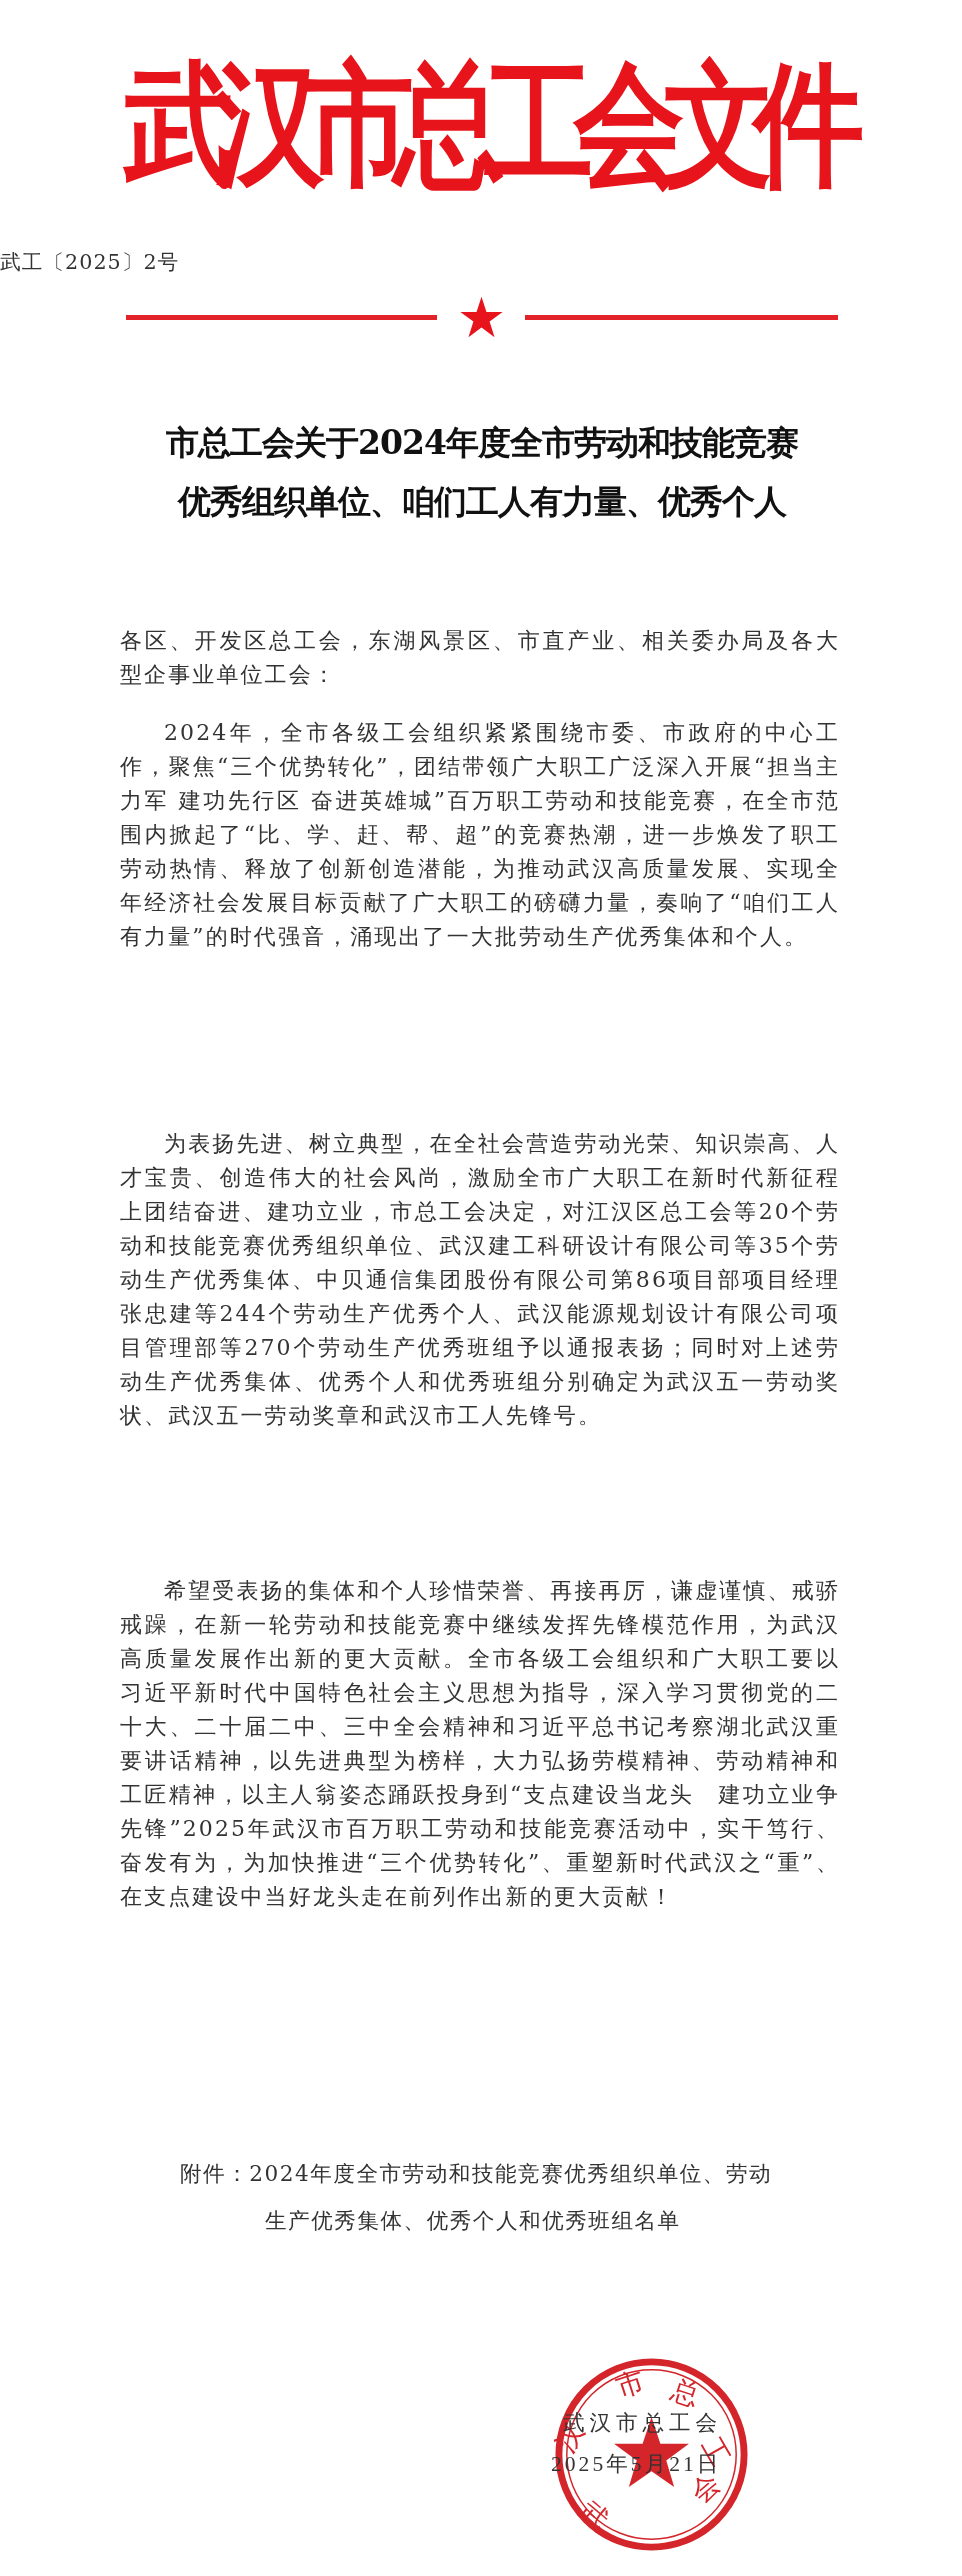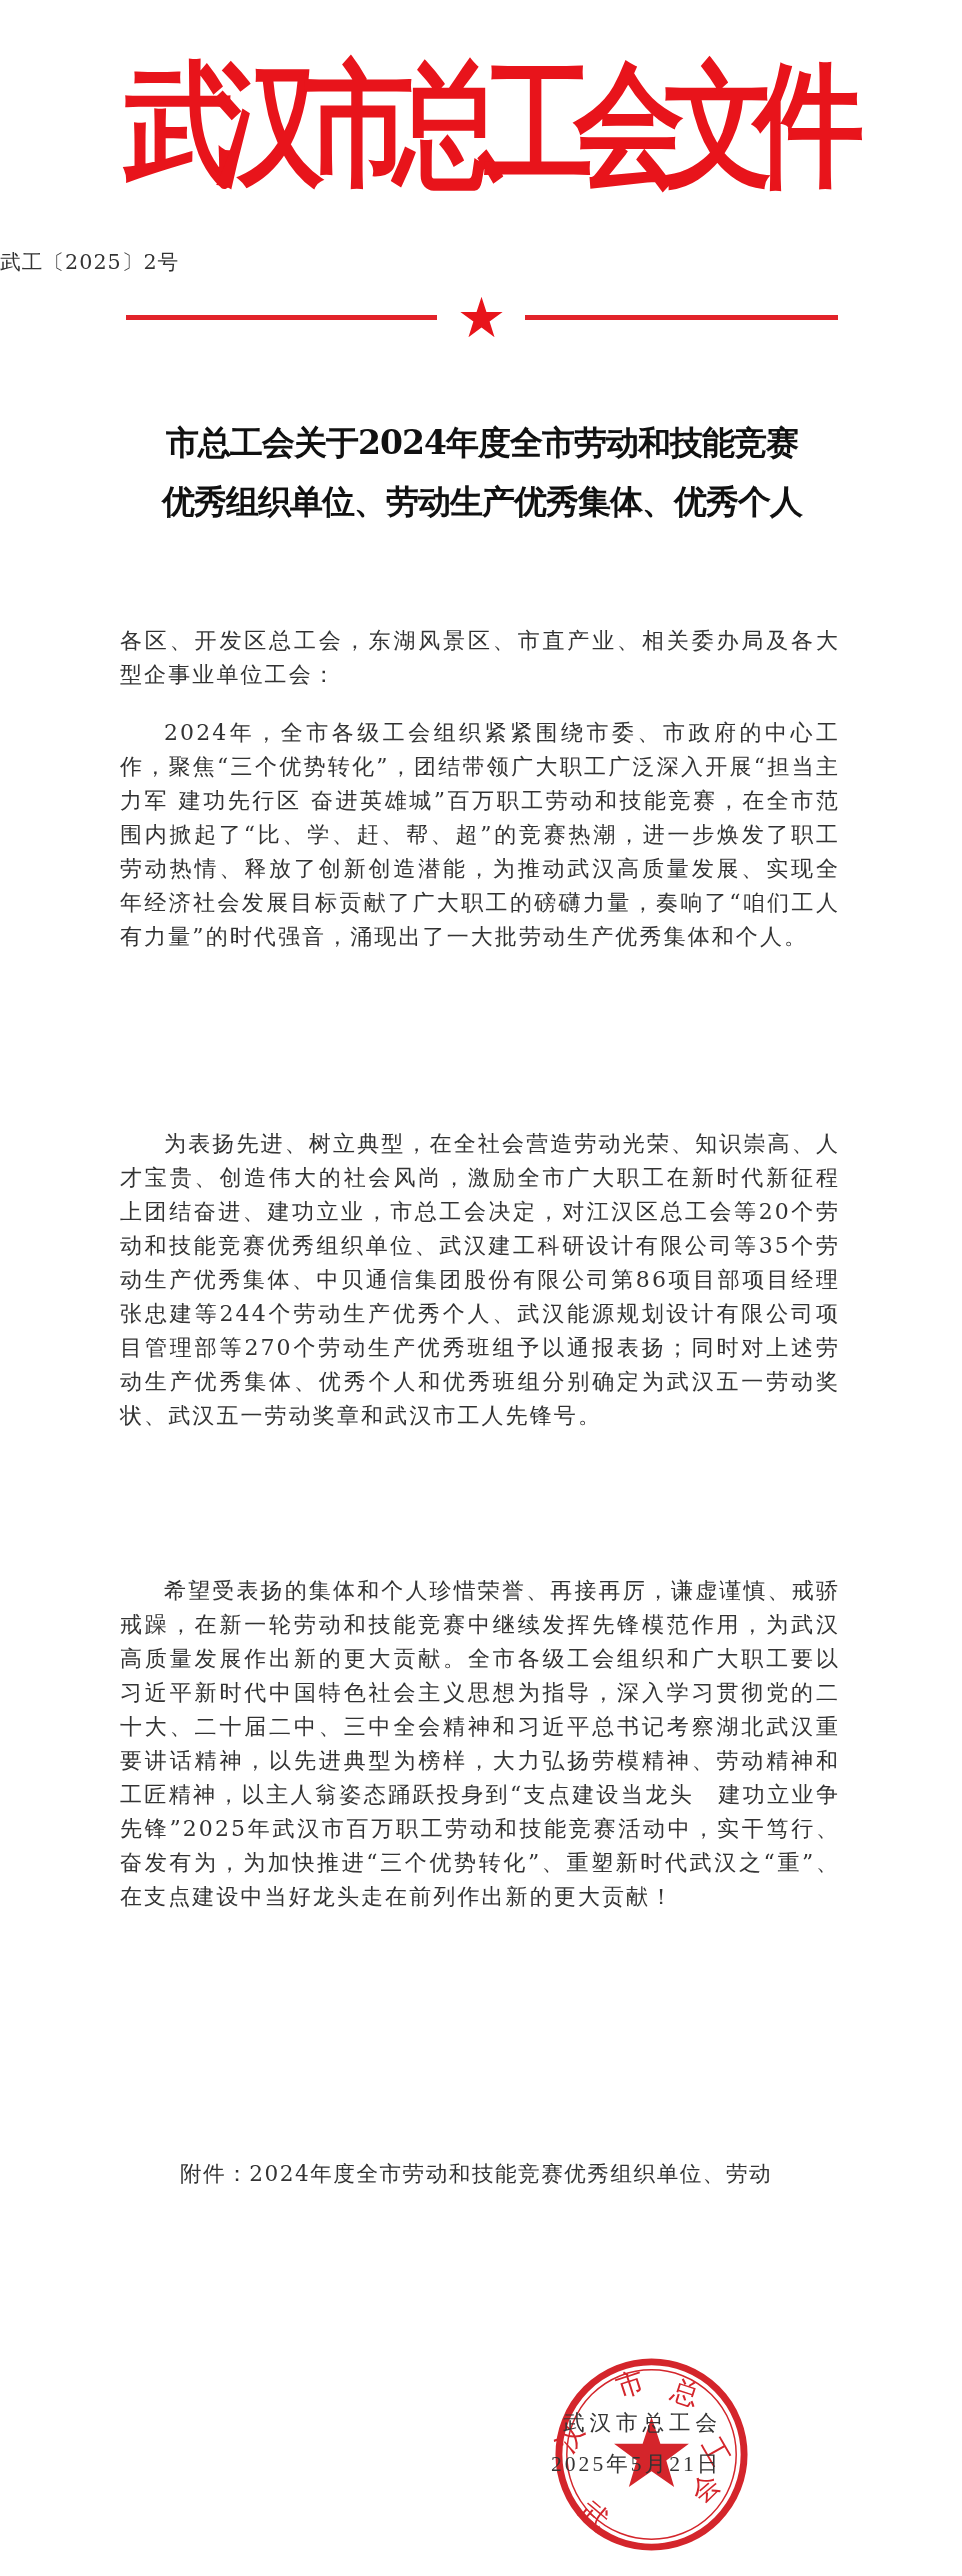--- a/index.html
+++ b/index.html
@@ -53,41 +53,42 @@
   <div class="docno">武工〔2025〕2号</div>
 
   <div class="rule left"></div>
   <svg class="star" viewBox="0 0 100 100">
     <polygon points="50,4 61,38 97,38 68,59 79,94 50,72 21,94 32,59 3,38 39,38" fill="#e8141b"></polygon>
   </svg>
   <div class="rule right"></div>
 
   <div class="title">
     <div>市总工会关于2024年度全市劳动和技能竞赛</div>
-    <div>优秀组织单位、劳动生产优秀集体、优秀个人</div>
+    <div>优秀组织单位、咱们工人有力量、优秀个人</div>
   </div>
 
   <div class="body addressee">
     <p>各区、开发区总工会，东湖风景区、市直产业、相关委办局及各大型企事业单位工会：</p>
   </div>
 
   <div class="body p1">
     <p class="indent">2024年，全市各级工会组织紧紧围绕市委、市政府的中心工作，聚焦“三个优势转化”，团结带领广大职工广泛深入开展“担当主力军 建功先行区 奋进英雄城”百万职工劳动和技能竞赛，在全市范围内掀起了“比、学、赶、帮、超”的竞赛热潮，进一步焕发了职工劳动热情、释放了创新创造潜能，为推动武汉高质量发展、实现全年经济社会发展目标贡献了广大职工的磅礴力量，奏响了“咱们工人有力量”的时代强音，涌现出了一大批劳动生产优秀集体和个人。</p>
   </div>
 
   <div class="body p2">
     <p class="indent">为表扬先进、树立典型，在全社会营造劳动光荣、知识崇高、人才宝贵、创造伟大的社会风尚，激励全市广大职工在新时代新征程上团结奋进、建功立业，市总工会决定，对江汉区总工会等20个劳动和技能竞赛优秀组织单位、武汉建工科研设计有限公司等35个劳动生产优秀集体、中贝通信集团股份有限公司第86项目部项目经理张忠建等244个劳动生产优秀个人、武汉能源规划设计有限公司项目管理部等270个劳动生产优秀班组予以通报表扬；同时对上述劳动生产优秀集体、优秀个人和优秀班组分别确定为武汉五一劳动奖状、武汉五一劳动奖章和武汉市工人先锋号。</p>
   </div>
 
   <div class="body p3">
     <p class="indent">希望受表扬的集体和个人珍惜荣誉、再接再厉，谦虚谨慎、戒骄戒躁，在新一轮劳动和技能竞赛中继续发挥先锋模范作用，为武汉高质量发展作出新的更大贡献。全市各级工会组织和广大职工要以习近平新时代中国特色社会主义思想为指导，深入学习贯彻党的二十大、二十届二中、三中全会精神和习近平总书记考察湖北武汉重要讲话精神，以先进典型为榜样，大力弘扬劳模精神、劳动精神和工匠精神，以主人翁姿态踊跃投身到“支点建设当龙头　建功立业争先锋”2025年武汉市百万职工劳动和技能竞赛活动中，实干笃行、奋发有为，为加快推进“三个优势转化”、重塑新时代武汉之“重”、在支点建设中当好龙头走在前列作出新的更大贡献！</p>
   </div>
 
   <div class="attachment">
     <div>附件：2024年度全市劳动和技能竞赛优秀组织单位、劳动</div>
+    <div class="line2">生产优秀集体、优秀个人和优秀班组名单</div>
   </div>
 
   <svg class="seal" viewBox="0 0 200 200">
     <circle cx="100" cy="100" r="94" fill="none" stroke="#d4252b" stroke-width="7"></circle>
     <circle cx="100" cy="100" r="86" fill="none" stroke="#d4252b" stroke-width="1.5"></circle>
     <polygon points="100,62 109,89 138,89 115,106 123,133 100,117 77,133 85,106 62,89 91,89" fill="#d4252b"></polygon>
     <text x="68" y="42" font-size="28" fill="#d4252b" font-family="DejaVu Serif, serif" transform="rotate(-18 68 42)">市</text>
     <text x="118" y="42" font-size="28" fill="#d4252b" font-family="DejaVu Serif, serif" transform="rotate(18 118 42)">总</text>
     <text x="150" y="90" font-size="28" fill="#d4252b" font-family="DejaVu Serif, serif" transform="rotate(60 150 90)">工</text>
     <text x="150" y="150" font-size="28" fill="#d4252b" font-family="DejaVu Serif, serif" transform="rotate(-40 150 150)">会</text>

